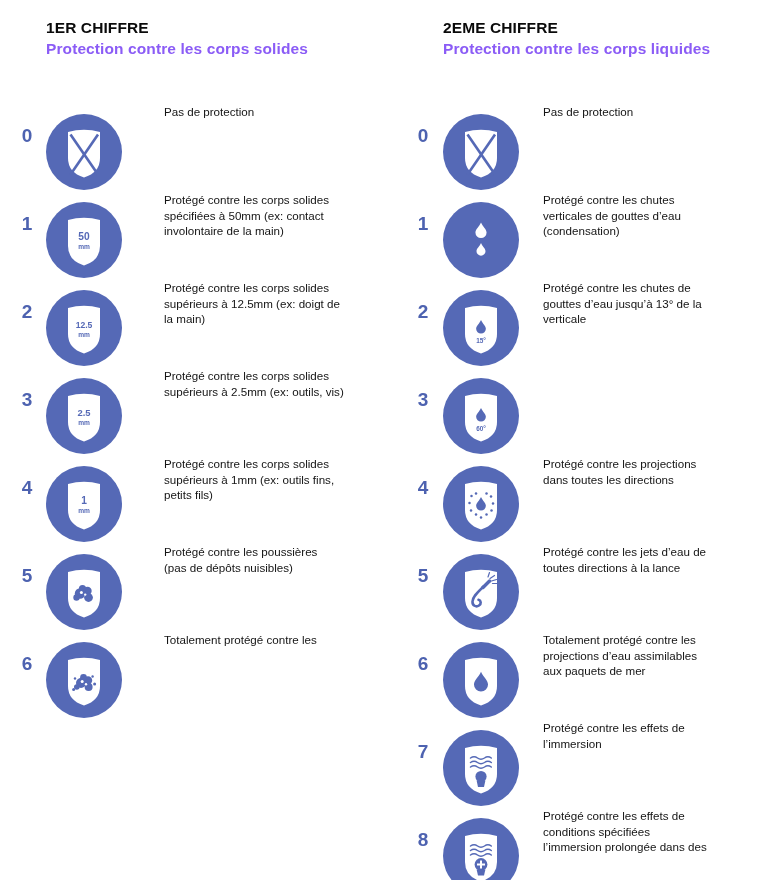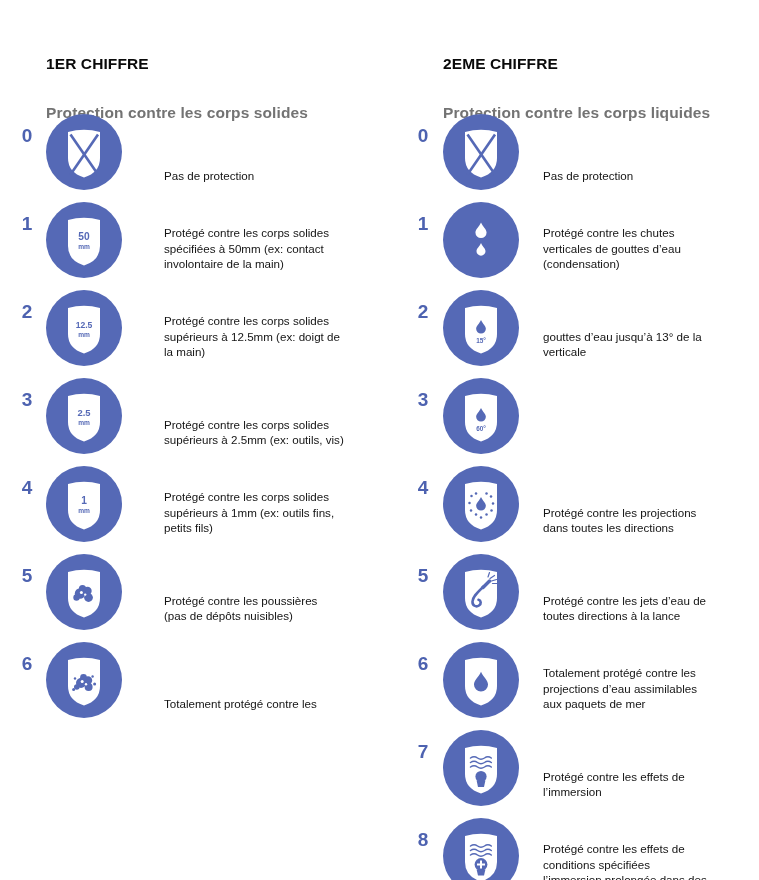--- a/index.html
+++ b/index.html
@@ -37,30 +37,28 @@
   }
   .column.right .col-header { left: 60px; width: 312px; }
 
   .col-header .line1 {
     font-size: 15.5px;
     font-weight: bold;
     letter-spacing: 0.1px;
     color: #0a0a0a;
     line-height: 20px;
     white-space: nowrap;
-    margin-top: 36px;
   }
   .col-header .line2 {
     font-size: 15.5px;
     font-weight: bold;
     letter-spacing: 0.1px;
-    color: #737373;
+    color: #8b5cf6;
     line-height: 21px;
     white-space: nowrap;
-    margin-top: 28px;
   }
 
   .row {
     position: absolute;
     left: 0;
     width: 370px;
     height: 88px;
   }
 
   .digit {
@@ -91,26 +89,26 @@
 
   .badge svg {
     display: block;
     width: 76px;
     height: 76px;
   }
 
   .desc {
     position: absolute;
     left: 164px;
-    top: 4px;
+    top: 12px;
     height: 88px;
     width: 200px;
     display: flex;
     flex-direction: column;
-    justify-content: flex-end;
+    justify-content: flex-start;
     font-size: 11.6px;
     line-height: 15.6px;
     color: #141414;
   }
   .column.right .desc { left: 160px; width: 210px; }
   .desc span { display: block; }
 </style>
 </head>
 <body>
 
@@ -277,20 +275,21 @@
       <div class="row" style="top: 268px;">
         <div class="digit">2</div>
         <div class="badge">
           <svg viewBox="0 0 76 76" xmlns="http://www.w3.org/2000/svg">
             <path d="M22 18 Q38 13.5 54 18 L54 44 Q54 58.5 38 63.5 Q22 58.5 22 44 Z" fill="#ffffff"></path>
             <path d="M 38 29.98 C 39.62 33.76 42.86 35.92 42.86 38.755 A 4.86 4.86 0 1 1 33.14 38.755 C 33.14 35.92 36.38 33.76 38 29.98 Z" fill="#5569b6"></path>
             <text x="38" y="52.5" fill="#5569b6" font-family="Liberation Sans, sans-serif" font-size="6.4" font-weight="bold" text-anchor="middle">15°</text>
           </svg>
         </div>
         <div class="desc">
+          <span>Protégé contre les chutes de</span>
           <span>gouttes d’eau jusqu’à 13° de la</span>
           <span>verticale</span>
         </div>
       </div>
       <div class="row" style="top: 356px;">
         <div class="digit">3</div>
         <div class="badge">
           <svg viewBox="0 0 76 76" xmlns="http://www.w3.org/2000/svg">
             <path d="M22 18 Q38 13.5 54 18 L54 44 Q54 58.5 38 63.5 Q22 58.5 22 44 Z" fill="#ffffff"></path>
             <path d="M 38 29.98 C 39.62 33.76 42.86 35.92 42.86 38.755 A 4.86 4.86 0 1 1 33.14 38.755 C 33.14 35.92 36.38 33.76 38 29.98 Z" fill="#5569b6"></path>

